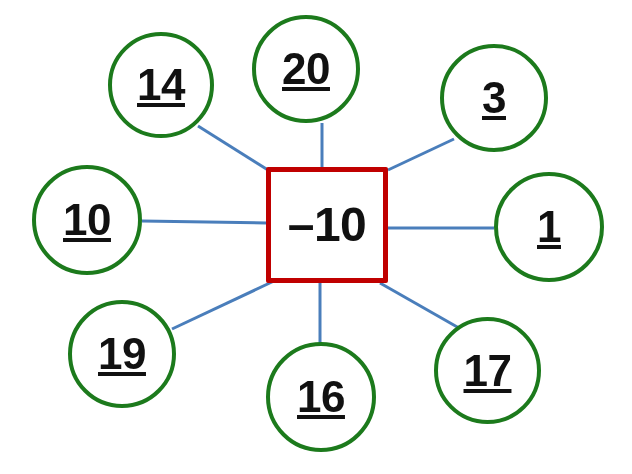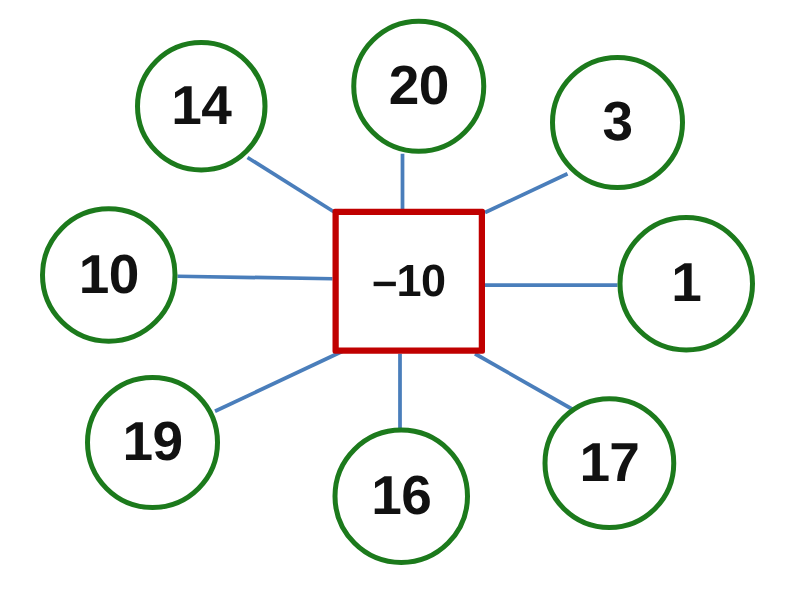--- a/index.html
+++ b/index.html
@@ -41,22 +41,22 @@
     border-style: solid;
     border-radius: 2px;
   }
   .node-label {
     font-weight: bold;
     color: #111111;
     line-height: 1;
     letter-spacing: -0.5px;
     user-select: none;
   }
-  .circle-label { font-size: 44px; }
-  .square-label { font-size: 36px; }
+  .circle-label { font-size: 44px; text-decoration: underline; }
+  .square-label { font-size: 48px; }
 </style>
 </head>
 <body>
 
 <div id="diagram-root">
 
   <svg id="edges-layer" viewBox="0 0 632 474" xmlns="http://www.w3.org/2000/svg">
       <line x1="268" y1="170" x2="198" y2="126" stroke="#4A7EBB" stroke-width="3" stroke-linecap="butt"></line>
       <line x1="322" y1="168" x2="322" y2="123" stroke="#4A7EBB" stroke-width="3" stroke-linecap="butt"></line>
       <line x1="388" y1="170" x2="454" y2="139" stroke="#4A7EBB" stroke-width="3" stroke-linecap="butt"></line>
@@ -67,21 +67,21 @@
       <line x1="380" y1="283" x2="466" y2="332" stroke="#4A7EBB" stroke-width="3" stroke-linecap="butt"></line>
     </svg>
 
   <div id="nodes-layer">
       <div class="node node-square" style="left: 266px; top: 167px; width: 122px; height: 116px; border-width: 5px; border-color: rgb(192, 0, 0);">
         <span class="node-label square-label" style="color: rgb(17, 17, 17);">–10</span>
       </div>
       <div class="node node-circle" style="left: 108px; top: 32px; width: 106px; height: 106px; border-width: 4px; border-color: rgb(28, 122, 28);">
         <span class="node-label circle-label" style="color: rgb(17, 17, 17);">14</span>
       </div>
-      <div class="node node-circle" style="left: 281px; top: 15px; width: 108px; height: 108px; border-width: 4px; border-color: rgb(28, 122, 28);">
+      <div class="node node-circle" style="left: 252px; top: 15px; width: 108px; height: 108px; border-width: 4px; border-color: rgb(28, 122, 28);">
         <span class="node-label circle-label" style="color: rgb(17, 17, 17);">20</span>
       </div>
       <div class="node node-circle" style="left: 440px; top: 44px; width: 108px; height: 108px; border-width: 4px; border-color: rgb(28, 122, 28);">
         <span class="node-label circle-label" style="color: rgb(17, 17, 17);">3</span>
       </div>
       <div class="node node-circle" style="left: 32px; top: 165px; width: 110px; height: 110px; border-width: 4px; border-color: rgb(28, 122, 28);">
         <span class="node-label circle-label" style="color: rgb(17, 17, 17); text-align: center;">10</span>
       </div>
       <div class="node node-circle" style="left: 494px; top: 172px; width: 110px; height: 110px; border-width: 4px; border-color: rgb(28, 122, 28);">
         <span class="node-label circle-label" style="color: rgb(17, 17, 17);">1</span>

